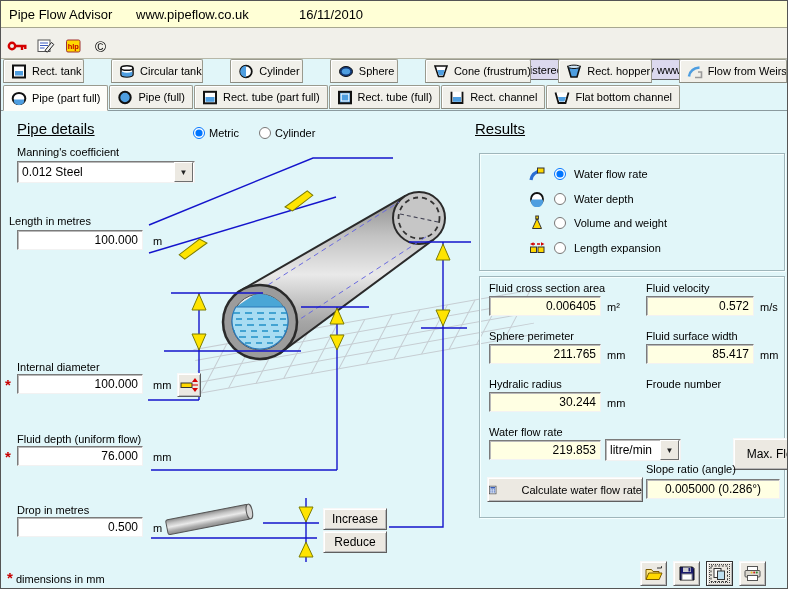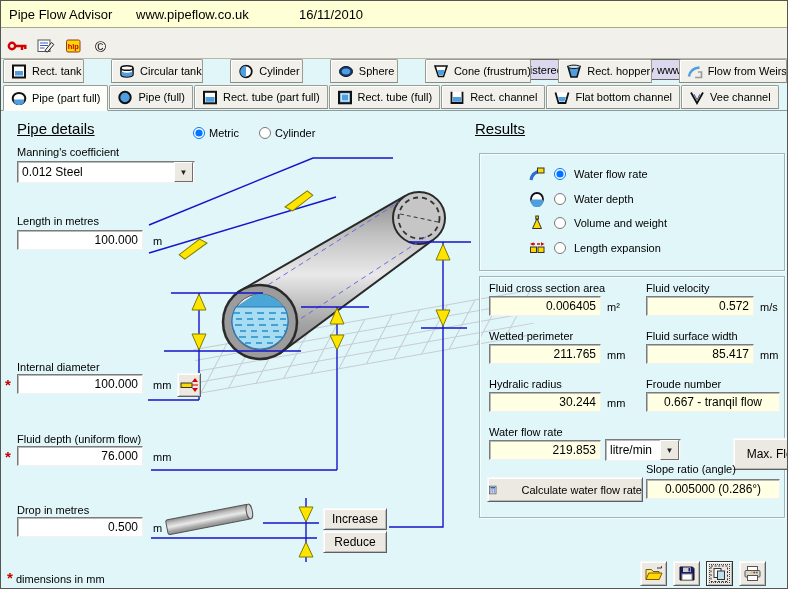--- a/index.html
+++ b/index.html
@@ -176,27 +176,20 @@
         </svg>
       <span>Rect. channel</span>
     </div>
     <div class="tab">
       <svg width="16" height="15" viewBox="0 0 16 15">
           <path d="M1.5,2.5 L4.5,13 H11.5 L14.5,2.5" fill="#fff" stroke="#111" stroke-width="1.8"></path>
           <path d="M4,7 L5.6,11.6 H10.4 L12,7 Z" fill="#4e9ee0"></path>
         </svg>
       <span>Flat bottom channel</span>
     </div>
-    <div class="tab">
-      <svg width="16" height="15" viewBox="0 0 16 15">
-          <path d="M2,2.5 L8,13.2 L14,2.5" fill="#e8eef4" stroke="#111" stroke-width="1.8"></path>
-          <path d="M5,4.2 L8,9.8 L11,4.2" fill="none" stroke="#556" stroke-width="1"></path>
-        </svg>
-      <span>Vee channel</span>
-    </div>
   </div>
 
   <svg class="abs diagram" viewBox="0 0 788 589">
     <defs>
       <linearGradient id="pipeGrad" x1="0" y1="0" x2="0" y2="1">
         <stop offset="0" stop-color="#8a8a8a"></stop>
           <stop offset="0.25" stop-color="#c2c2c2"></stop>
         <stop offset="0.5" stop-color="#e9e9e9"></stop>
           <stop offset="0.8" stop-color="#a6a6a6"></stop>
         <stop offset="1" stop-color="#8d8d8d"></stop>
@@ -282,21 +275,21 @@
     <input type="radio" name="units" class="radio" style="">
     <span>Cylinder</span>
   </label>
 
   <div class="abs ctl lbl" style="left:16px;top:145px;">Manning's coefficient</div>
   <div class="abs ctl combo" style="left:16px;top:160px;width:178px;">
     <span class="combo-text">0.012  Steel</span>
     <span class="combo-btn">▼</span>
   </div>
 
-  <div class="abs ctl lbl" style="left:16px;top:214px;">Length  in metres</div>
+  <div class="abs ctl lbl" style="left:8px;top:214px;">Length  in metres</div>
   <input class="abs ctl field" style="left: 16px; top: 229px; width: 126px;" value="100.000">
   <span class="abs ctl unit" style="left:152px;top:234px;">m</span>
 
   <div class="abs ctl lbl" style="left:16px;top:360px;">Internal diameter</div>
   <span class="abs ctl star" style="left:4px;top:375px;">*</span>
   <input class="abs ctl field" style="left: 16px; top: 373px; width: 126px;" value="100.000">
   <span class="abs ctl unit" style="left:152px;top:378px;">mm</span>
   <div class="abs ctl btn" style="left:176px;top:372px;width:24px;height:24px;">
     <svg width="18" height="16" viewBox="0 0 18 16">
       <rect x="1" y="6" width="11" height="4.5" fill="#ffd800" stroke="#333"></rect>
@@ -370,34 +363,33 @@
   <div class="abs ctl groupbox" style="left:478px;top:275px;width:304px;height:240px;"></div>
 
   <div class="abs ctl lbl" style="left:488px;top:281px;">Fluid cross section area</div>
   <input class="abs ctl field result" style="left: 488px; top: 295px; width: 112px;" readonly="" value="0.006405">
   <span class="abs ctl unit" style="left:606px;top:300px;">m²</span>
 
   <div class="abs ctl lbl" style="left:645px;top:281px;">Fluid velocity</div>
   <input class="abs ctl field result" style="left: 645px; top: 295px; width: 108px;" readonly="" value="0.572">
   <span class="abs ctl unit" style="left:759px;top:300px;">m/s</span>
 
-  <div class="abs ctl lbl" style="left:488px;top:329px;">Wetted perimeter</div>
+  <div class="abs ctl lbl" style="left:488px;top:329px;">Sphere perimeter</div>
   <input class="abs ctl field result" style="left: 488px; top: 343px; width: 112px;" readonly="" value="211.765">
   <span class="abs ctl unit" style="left:606px;top:348px;">mm</span>
 
   <div class="abs ctl lbl" style="left:645px;top:329px;">Fluid surface width</div>
   <input class="abs ctl field result" style="left: 645px; top: 343px; width: 108px;" readonly="" value="85.417">
   <span class="abs ctl unit" style="left:759px;top:348px;">mm</span>
 
   <div class="abs ctl lbl" style="left:488px;top:377px;">Hydralic radius</div>
   <input class="abs ctl field result" style="left: 488px; top: 391px; width: 112px;" readonly="" value="30.244">
   <span class="abs ctl unit" style="left:606px;top:396px;">mm</span>
 
   <div class="abs ctl lbl" style="left:645px;top:377px;">Froude number</div>
-  <input class="abs ctl field result" style="left: 645px; top: 391px; width: 134px; text-align: center;" readonly="" value="0.667 - tranqil flow">
 
   <div class="abs ctl lbl" style="left:488px;top:425px;">Water flow rate</div>
   <input class="abs ctl field result" style="left: 488px; top: 439px; width: 112px;" readonly="" value="219.853">
   <div class="abs ctl combo" style="left:604px;top:438px;width:76px;">
     <span class="combo-text">litre/min</span>
     <span class="combo-btn">▼</span>
   </div>
   <div class="abs ctl btn" style="left:694px;top:437px;width:82px;height:32px;margin-left:38px;">
       <span>Max. Flow</span>
     </div>

